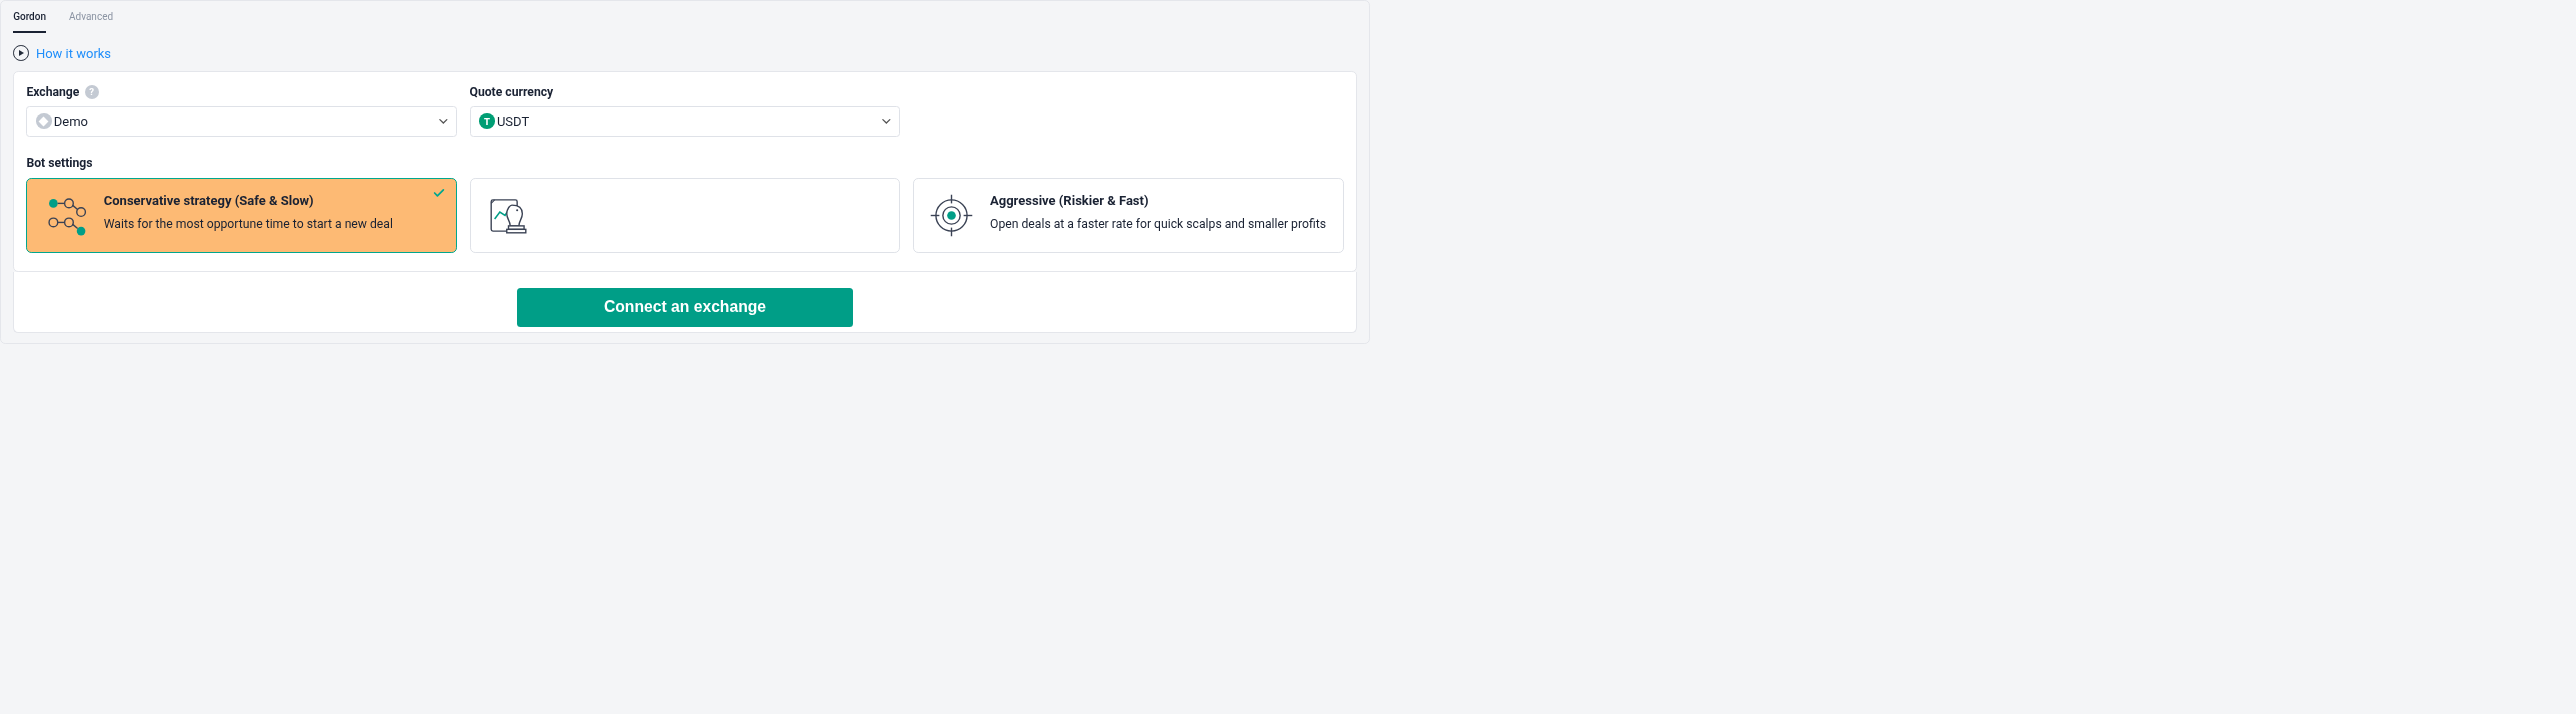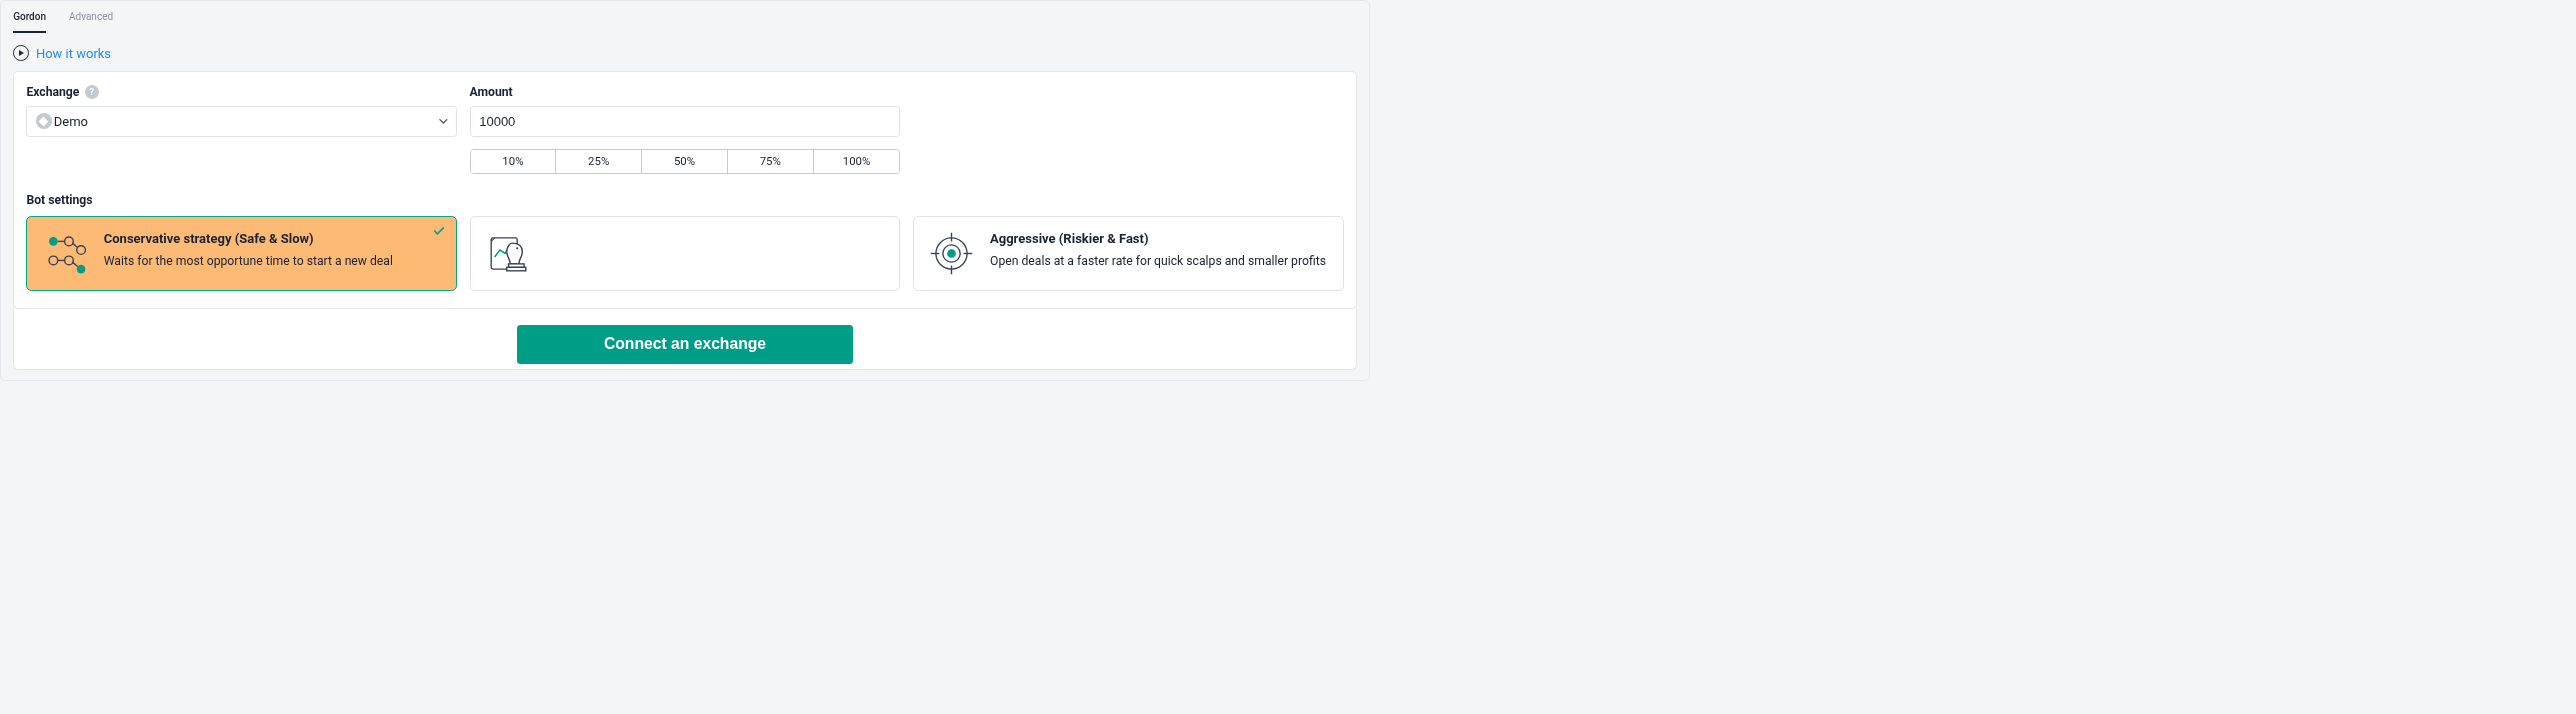--- a/index.html
+++ b/index.html
@@ -258,36 +258,35 @@
           <div class="select-left">
             <span class="diamond-icon"></span>
             <span>Demo</span>
           </div>
           <svg class="chevron-down" viewBox="0 0 10 6">
               <path d="M1 1l4 4 4-4" stroke="#555" stroke-width="1.5" fill="none" stroke-linecap="round"></path>
             </svg>
         </div>
       </div>
 
-
       <div>
         <div class="field-label">
-          <span>Amount</span>
-        </div>
-        <div class="input">
-          <input type="text" value="10000" style="">
-        </div>
-        <div class="pct-row">
-          <div class="pct-btn">10%</div>
-          <div class="pct-btn">25%</div>
-          <div class="pct-btn">50%</div>
-          <div class="pct-btn">75%</div>
-          <div class="pct-btn">100%</div>
-        </div>
-      </div>
+          <span>Quote currency</span>
+        </div>
+        <div class="select">
+          <div class="select-left">
+            <span class="tether-icon">T</span>
+            <span>USDT</span>
+          </div>
+          <svg class="chevron-down" viewBox="0 0 10 6">
+              <path d="M1 1l4 4 4-4" stroke="#555" stroke-width="1.5" fill="none" stroke-linecap="round"></path>
+            </svg>
+        </div>
+      </div>
+
     </div>
 
     <div class="section-label">Bot settings</div>
 
     <div class="strategy-row">
 
       <div class="strategy-card selected">
         <svg class="check-icon" width="14" height="14" viewBox="0 0 16 16">
             <path d="M3 8l3.2 3.2L13 4.5" stroke="#00a78e" stroke-width="2" fill="none" stroke-linecap="round" stroke-linejoin="round"></path>
           </svg>

